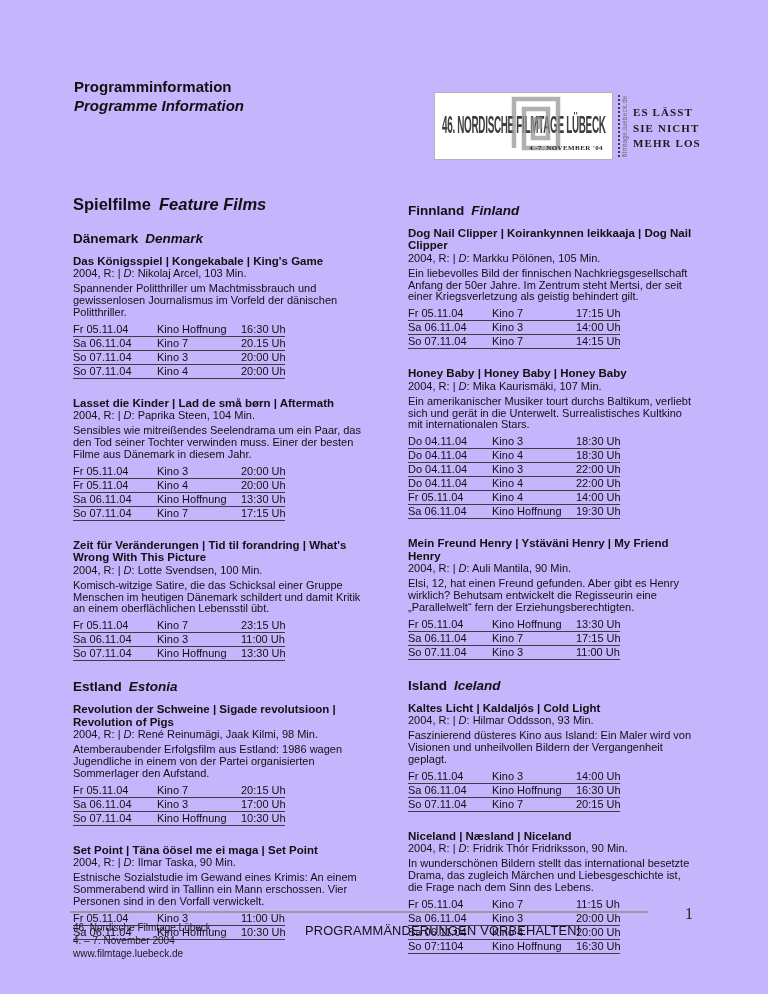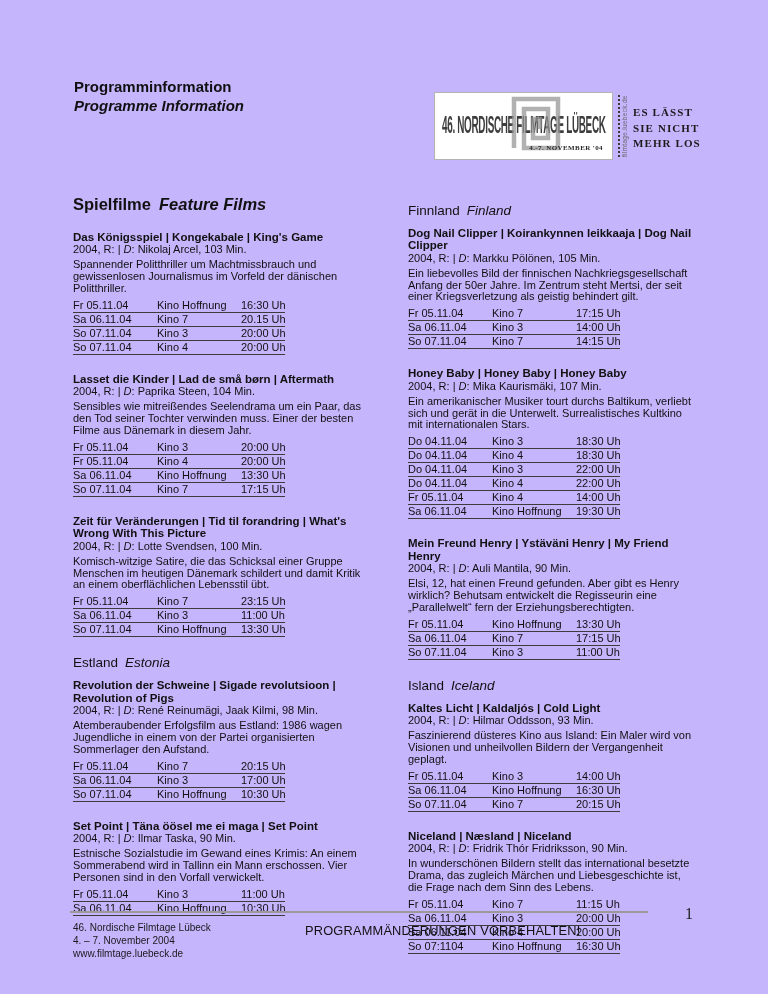--- a/index.html
+++ b/index.html
@@ -31,21 +31,21 @@
   .logo-slogan{
     position:absolute;left:633px;top:105px;font-family:"Liberation Serif",serif;
     font-weight:bold;font-size:11px;line-height:15.5px;letter-spacing:1.1px;color:#1c1c1c;white-space:nowrap;
   }
   
   .col{position:absolute;width:294px;}
   #col-left{left:73px;top:195px;}
   #col-right{left:408px;top:203px;}
   .main-heading{font-size:16.5px;font-weight:bold;margin:0 0 17px 0;}
   .main-heading .en{font-style:italic;margin-left:8px;text-align:center;}
-  .country-heading{font-size:13.5px;font-weight:normal;margin:0 0 9px 0;}
+  .country-heading{font-size:13.5px;font-weight:bold;margin:0 0 9px 0;}
   .country-heading .c-en{font-style:italic;margin-left:7px;}
   .country{margin:0;}
   .film{margin:0 4px 18px 0;}
   .film-title{font-size:11.5px;font-weight:bold;line-height:12.3px;margin:0;}
   .film-credit{font-size:11px;line-height:12px;margin:0 0 4px 0;}
   .credit-d{font-style:italic;}
   .film-desc{font-size:11px;line-height:11.9px;margin:0 0 4px 0;}
   table.screenings{border-collapse:collapse;width:212px;font-size:11px;table-layout:fixed;}
   table.screenings td{height:12px;line-height:12px;padding:0 0 1px 0;border-bottom:1px solid #3c3c3c;overflow:hidden;white-space:nowrap;}
   td.s-date{width:84px;}
@@ -81,20 +81,23 @@
     <div>SIE NICHT</div>
     <div>MEHR LOS</div>
   </div>
 
   <div class="col" id="col-left">
     <h1 class="main-heading">
       <span class="de">Spielfilme</span><span class="en">Feature Films</span>
     </h1>
 
   <section class="country">
+    <h2 class="country-heading">
+      <span class="c-de">Dänemark</span><span class="c-en">Denmark</span>
+    </h2>
     <div class="films">
   <article class="film">
     <h3 class="film-title">Das Königsspiel | Kongekabale | King's Game</h3>
     <p class="film-credit"><span class="credit-pre">2004, R: | </span><span class="credit-d">D</span><span class="credit-post">: Nikolaj Arcel, 103 Min.</span></p>
     <p class="film-desc">Spannender Politthriller um Machtmissbrauch und gewissenlosen Journalismus im Vorfeld der dänischen Politthriller.</p>
     <table class="screenings">
               <tbody>
   <tr class="screening-row">
     <td class="s-date">Fr 05.11.04</td>
     <td class="s-venue">Kino Hoffnung</td>

